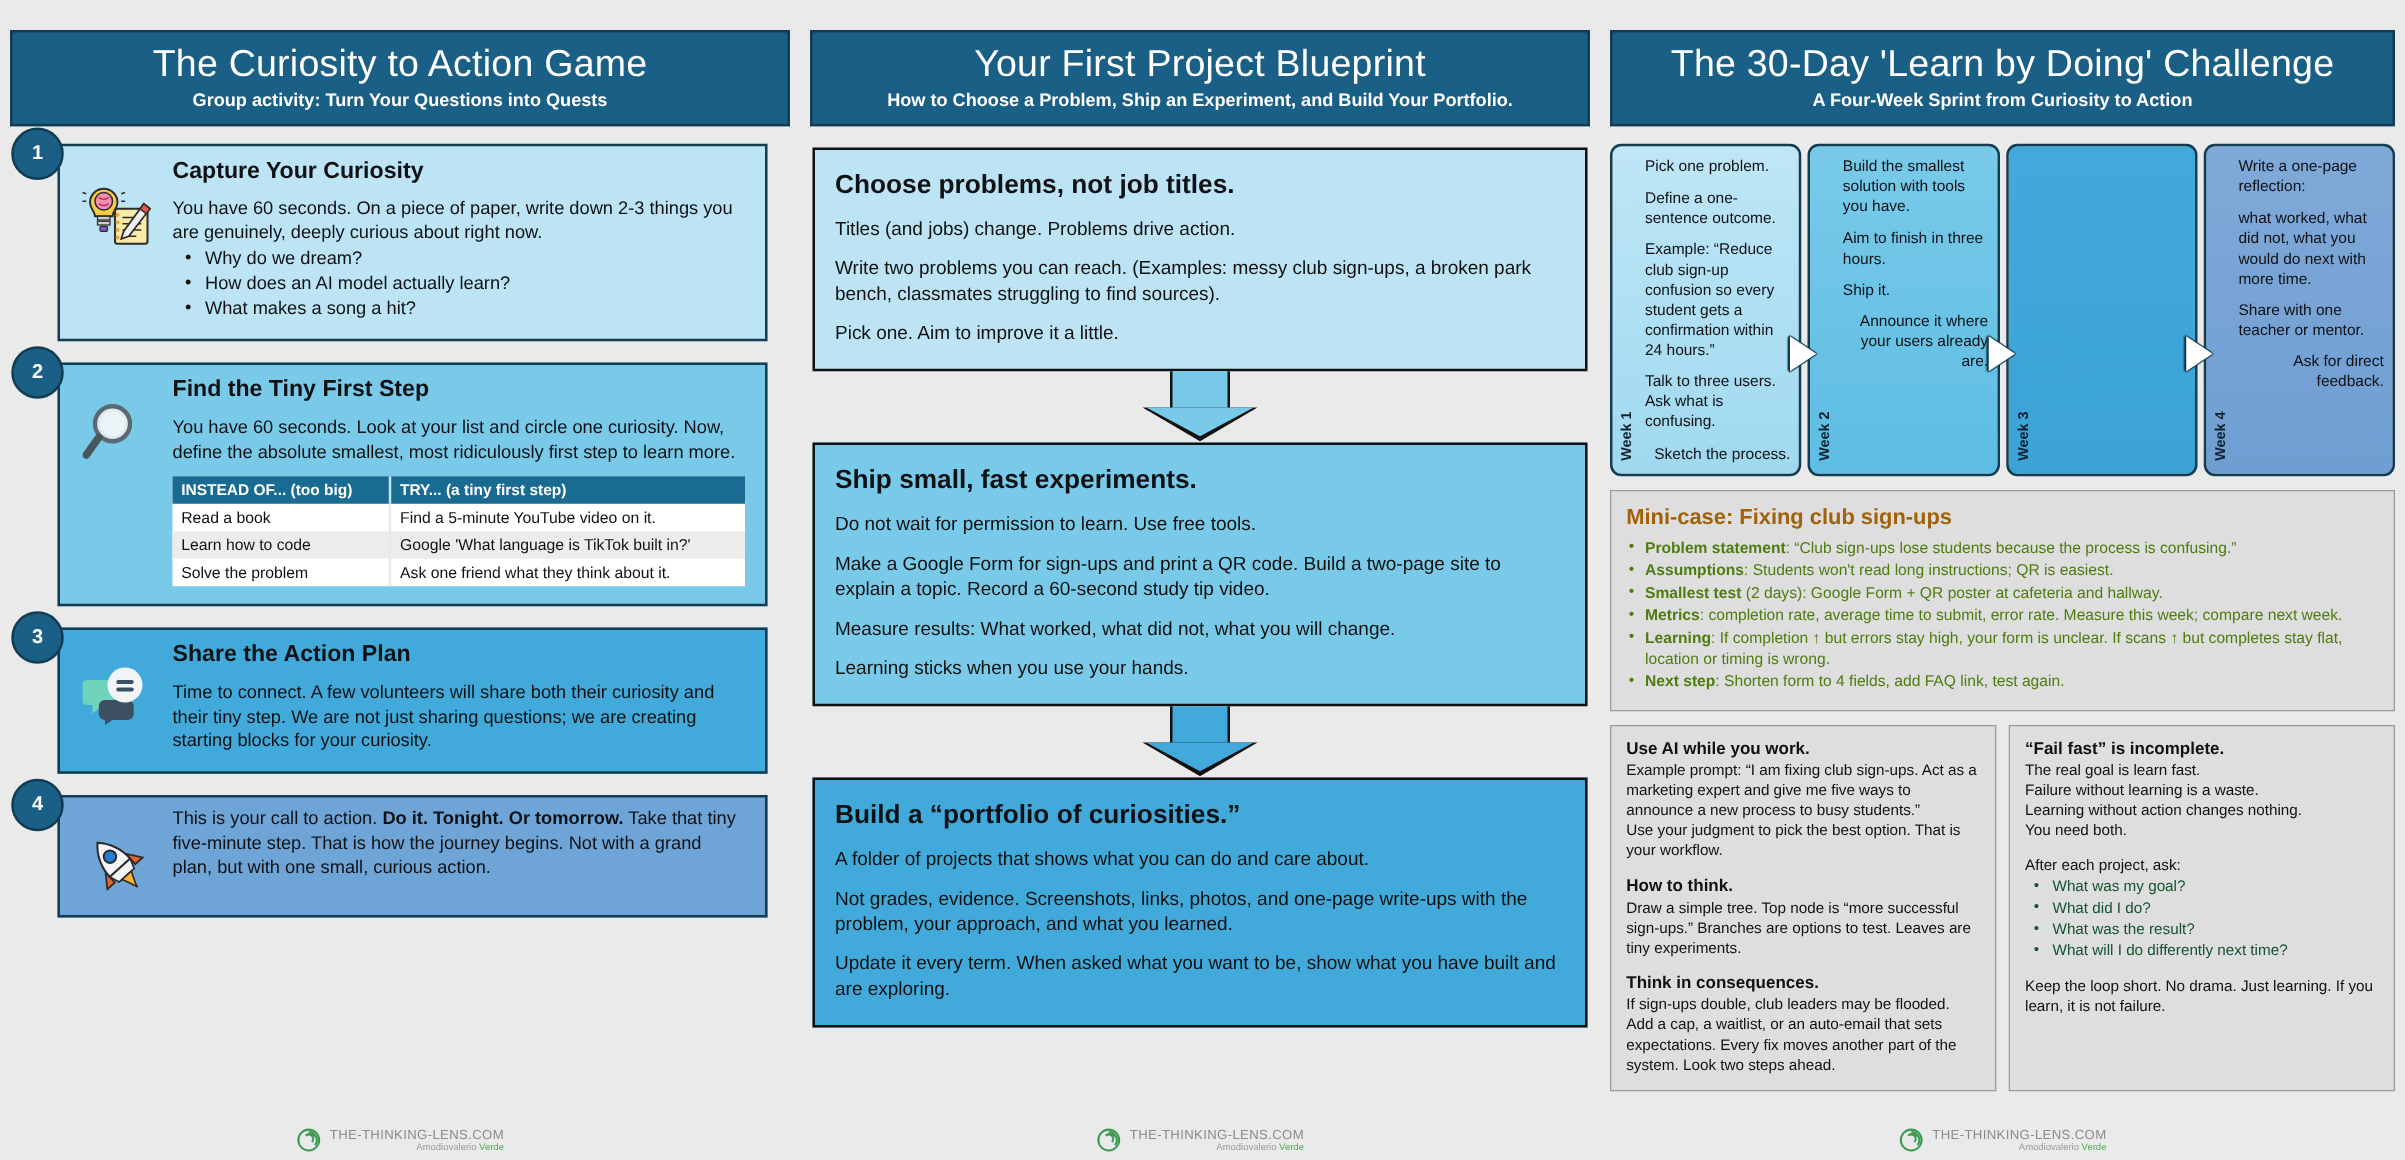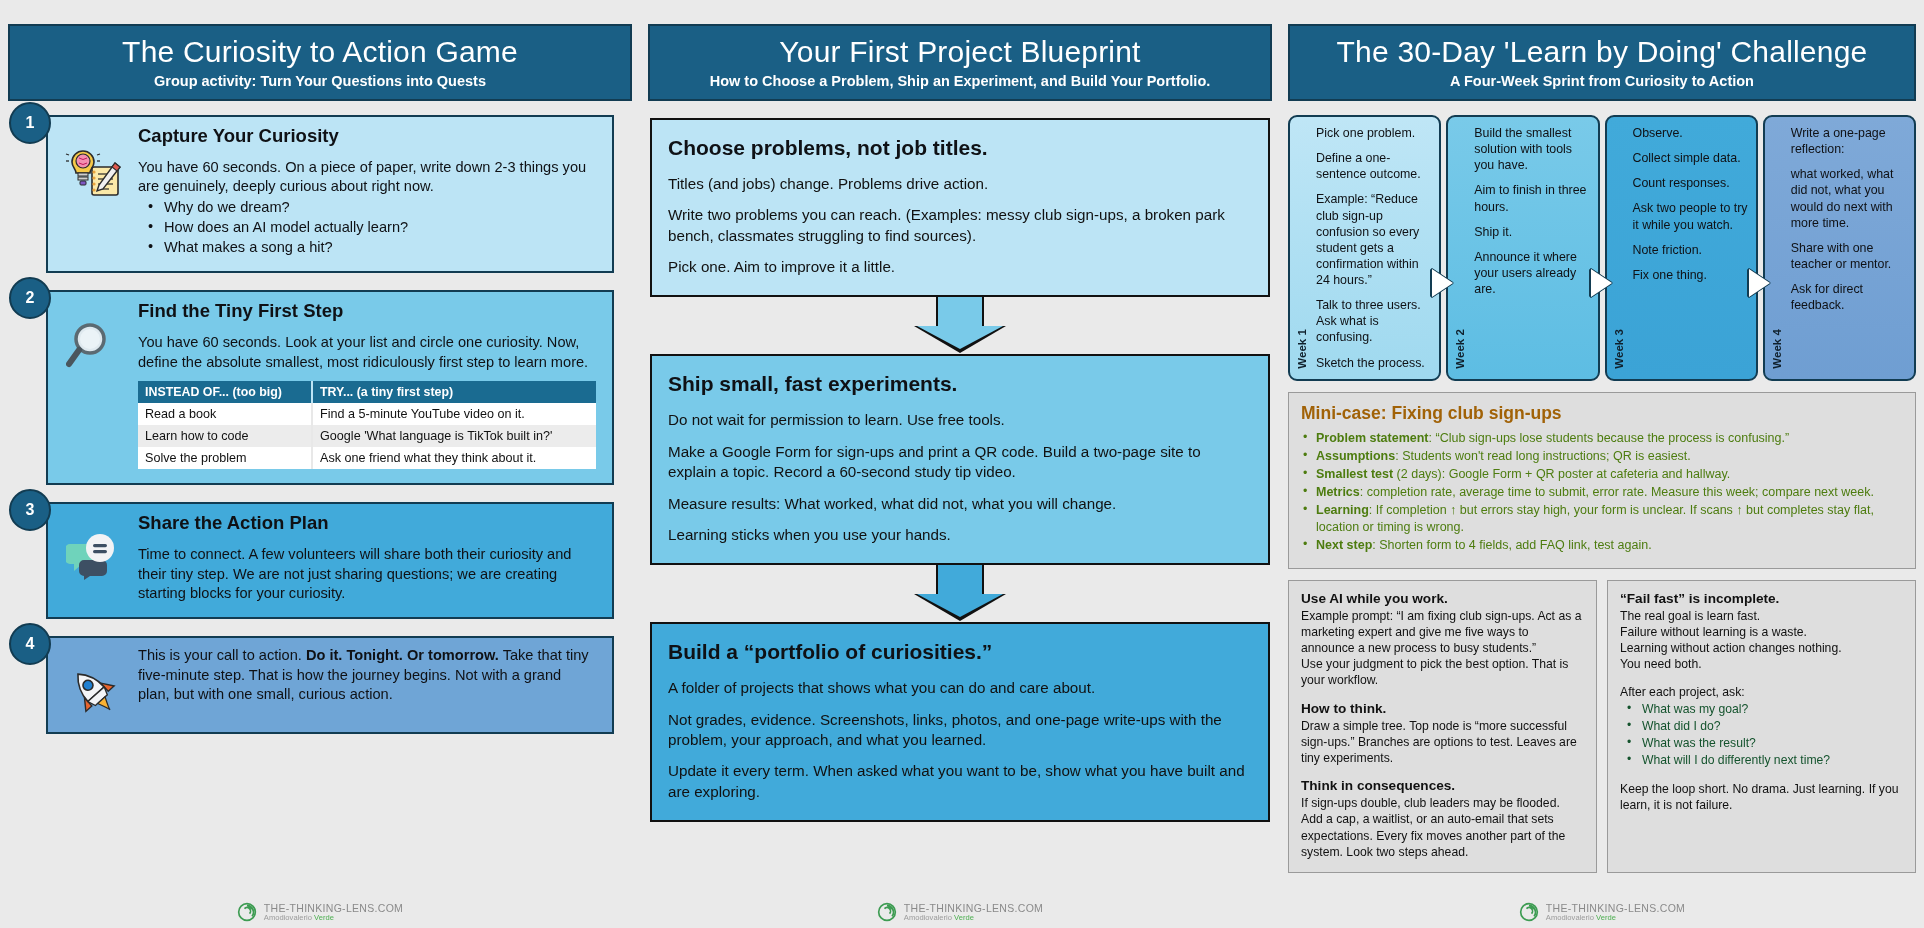--- a/index.html
+++ b/index.html
@@ -111,21 +111,21 @@
   .week.w2 { background: linear-gradient(180deg,#79cae9,#5dbde3); }
   .week.w3 { background: linear-gradient(180deg,#41aada,#3ba3d6); }
   .week.w4 { background: linear-gradient(180deg,#7fa9d8,#6f9ed2); }
   .week-tab {
     writing-mode: vertical-rl; transform: rotate(180deg);
     font-size: 11.5px; font-weight: 700; color: #10202c;
     flex: 0 0 16px; text-align: left; padding-top: 2px;
   }
   .week-body { flex: 1 1 auto; }
   .week-body p { font-size: 12.4px; line-height: 1.3; color: #0f1115; margin-bottom: 9px; }
-  .week-body p:last-child { margin-bottom: 0; }
+  .week-body p:last-child { margin-bottom: 0; text-align: right; }
   .wk-arrow {
     position: absolute; right: -14px; top: 152px; width: 0; height: 0;
     border-top: 14px solid transparent; border-bottom: 14px solid transparent;
     border-left: 21px solid #ffffff;
     filter: drop-shadow(1px 0 0 #123c52) drop-shadow(-1px 1px 0 #123c52) drop-shadow(-1px -1px 0 #123c52);
     z-index: 5;
   }
 
   .panel {
     background: #dedede; border: 1px solid #9a9a9a;
@@ -146,21 +146,21 @@
   .qlist li { list-style: none; position: relative; padding-left: 18px; }
   .qlist li:before { content: "•"; position: absolute; left: 3px; top: -1px; }
 
   
   .footer {
     position: absolute; bottom: 6px; left: 0; width: 100%;
     display: flex; align-items: center; justify-content: center; gap: 7px;
   }
   .footer-txt { line-height: 1.05; }
   .footer-main { font-size: 10.5px; color: #8a8a8a; letter-spacing: .3px; }
-  .footer-sub { font-size: 7.6px; color: #9b9b9b; text-align: left; }
+  .footer-sub { font-size: 7.6px; color: #9b9b9b; text-align: right; }
   .footer-sub .grn { color: #4caf50; }
 </style>
 </head>
 <body>
 
 <div class="poster">
 
   <div class="col col-left">
     <div class="hdr">
       <div class="hdr-title">The Curiosity to Action Game</div>
@@ -394,28 +394,20 @@
             <p>Build the smallest solution with tools you have.</p>
             <p>Aim to finish in three hours.</p>
             <p>Ship it.</p>
             <p>Announce it where your users already are.</p>
           </div>
           <div class="wk-arrow"></div>
         </div>
 
         <div class="week w3">
           <div class="week-tab">Week 3</div>
-          <div class="week-body">
-            <p>Observe.</p>
-            <p>Collect simple data.</p>
-            <p>Count responses.</p>
-            <p>Ask two people to try it while you watch.</p>
-            <p>Note friction.</p>
-            <p>Fix one thing.</p>
-          </div>
           <div class="wk-arrow"></div>
         </div>
 
         <div class="week w4">
           <div class="week-tab">Week 4</div>
           <div class="week-body">
             <p>Write a one-page reflection:</p>
             <p>what worked, what did not, what you would do next with more time.</p>
             <p>Share with one teacher or mentor.</p>
             <p>Ask for direct feedback.</p>

